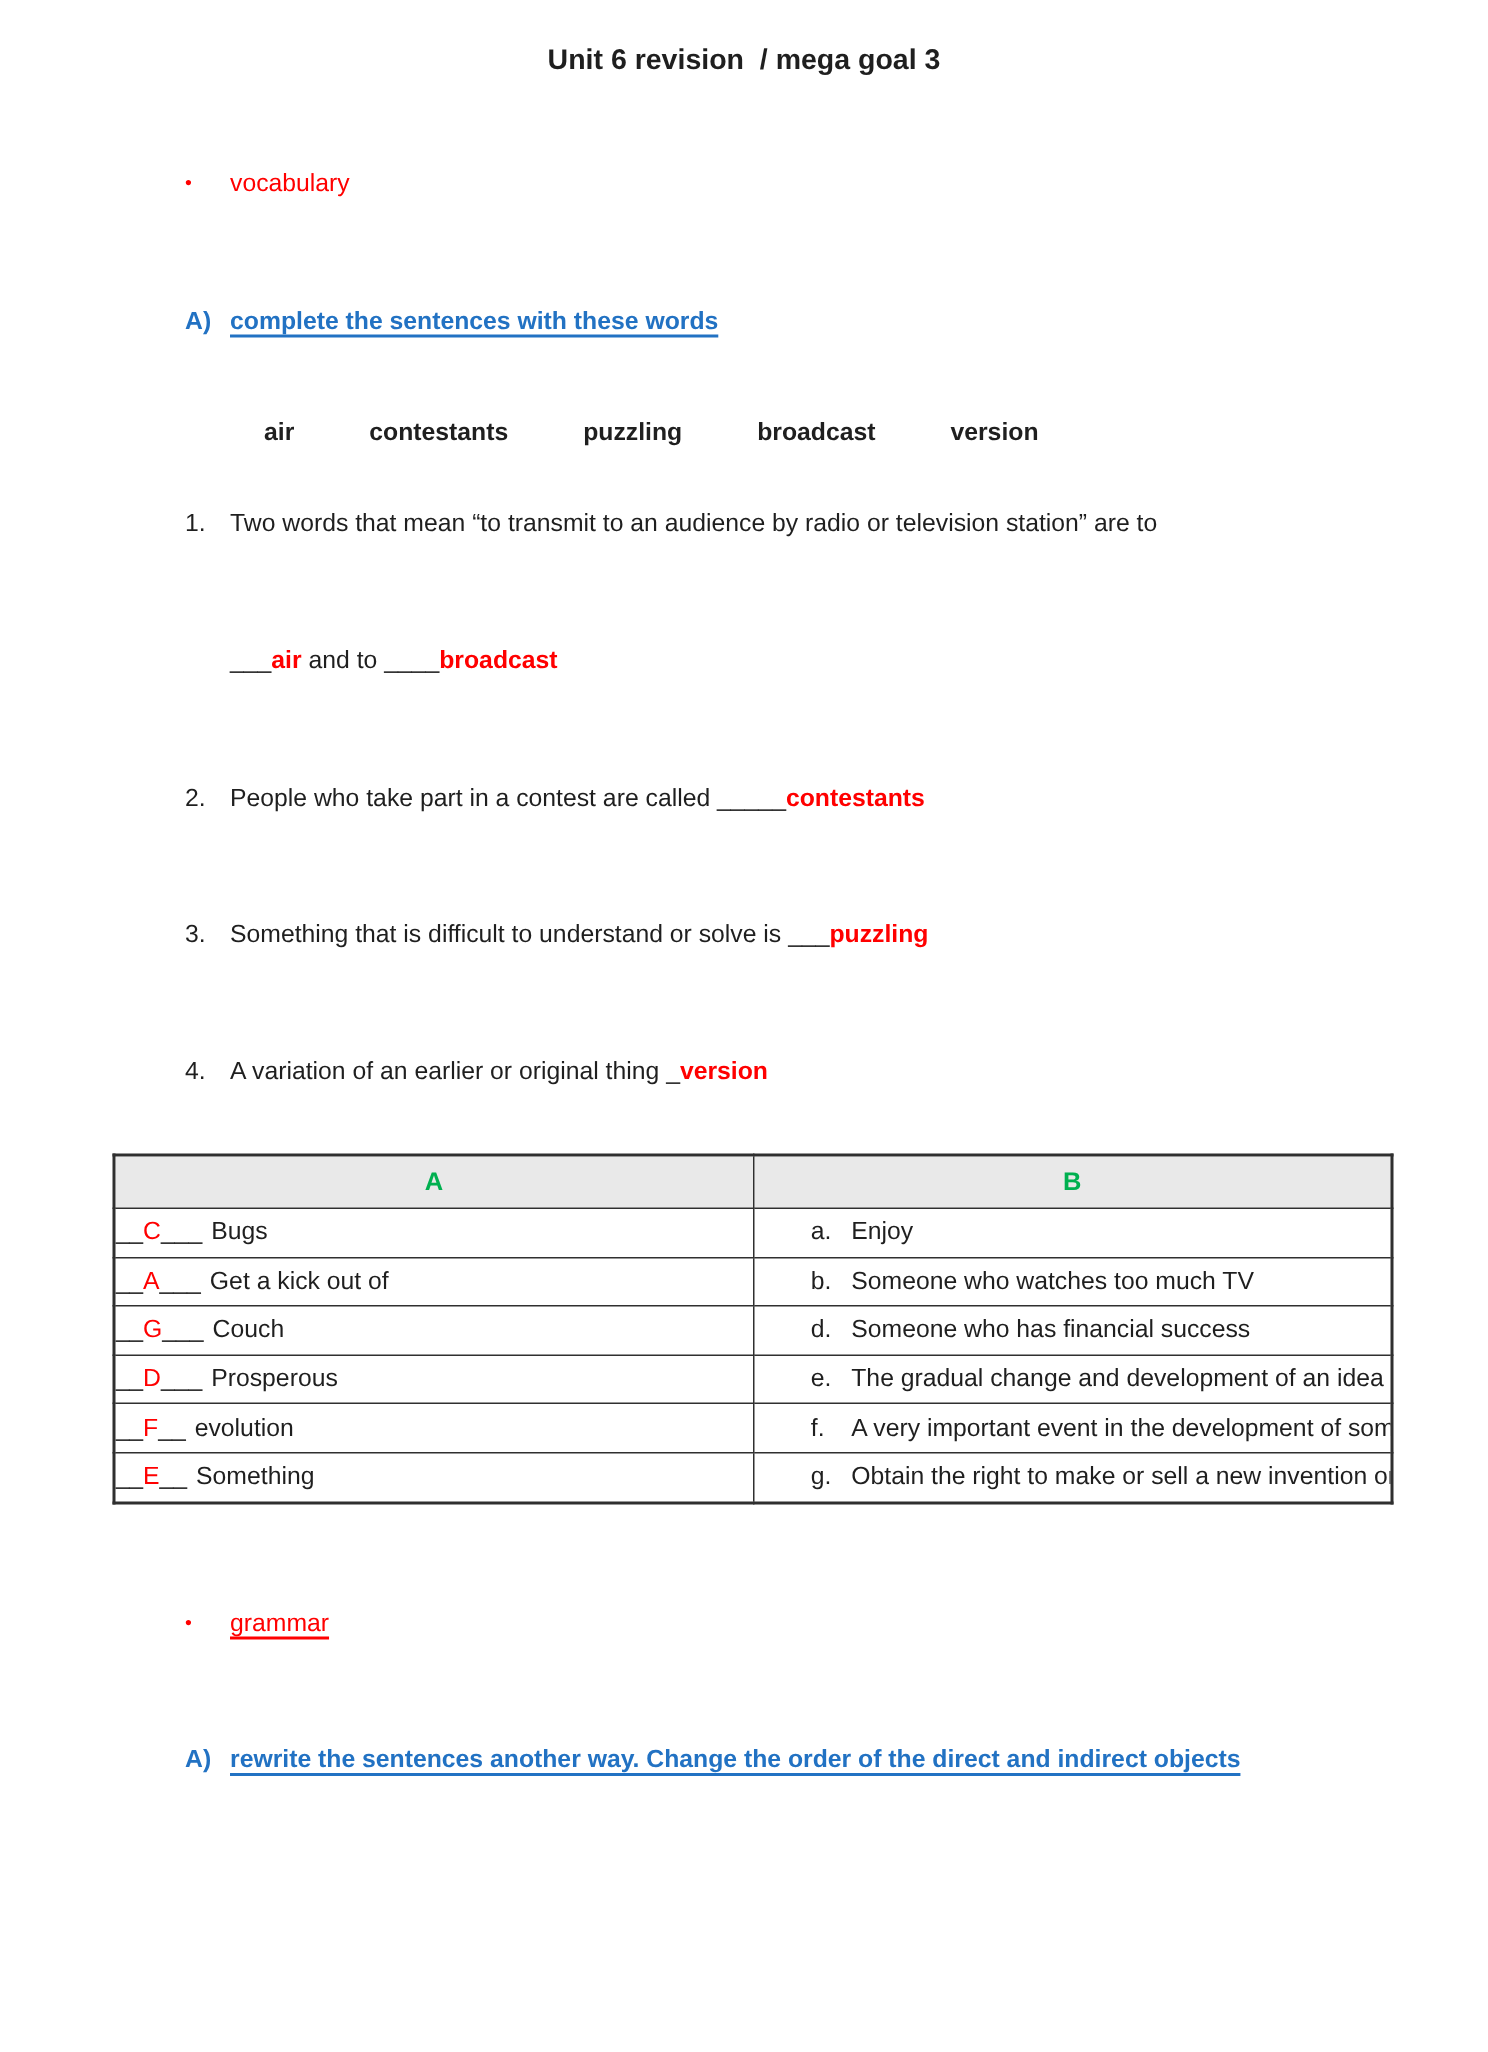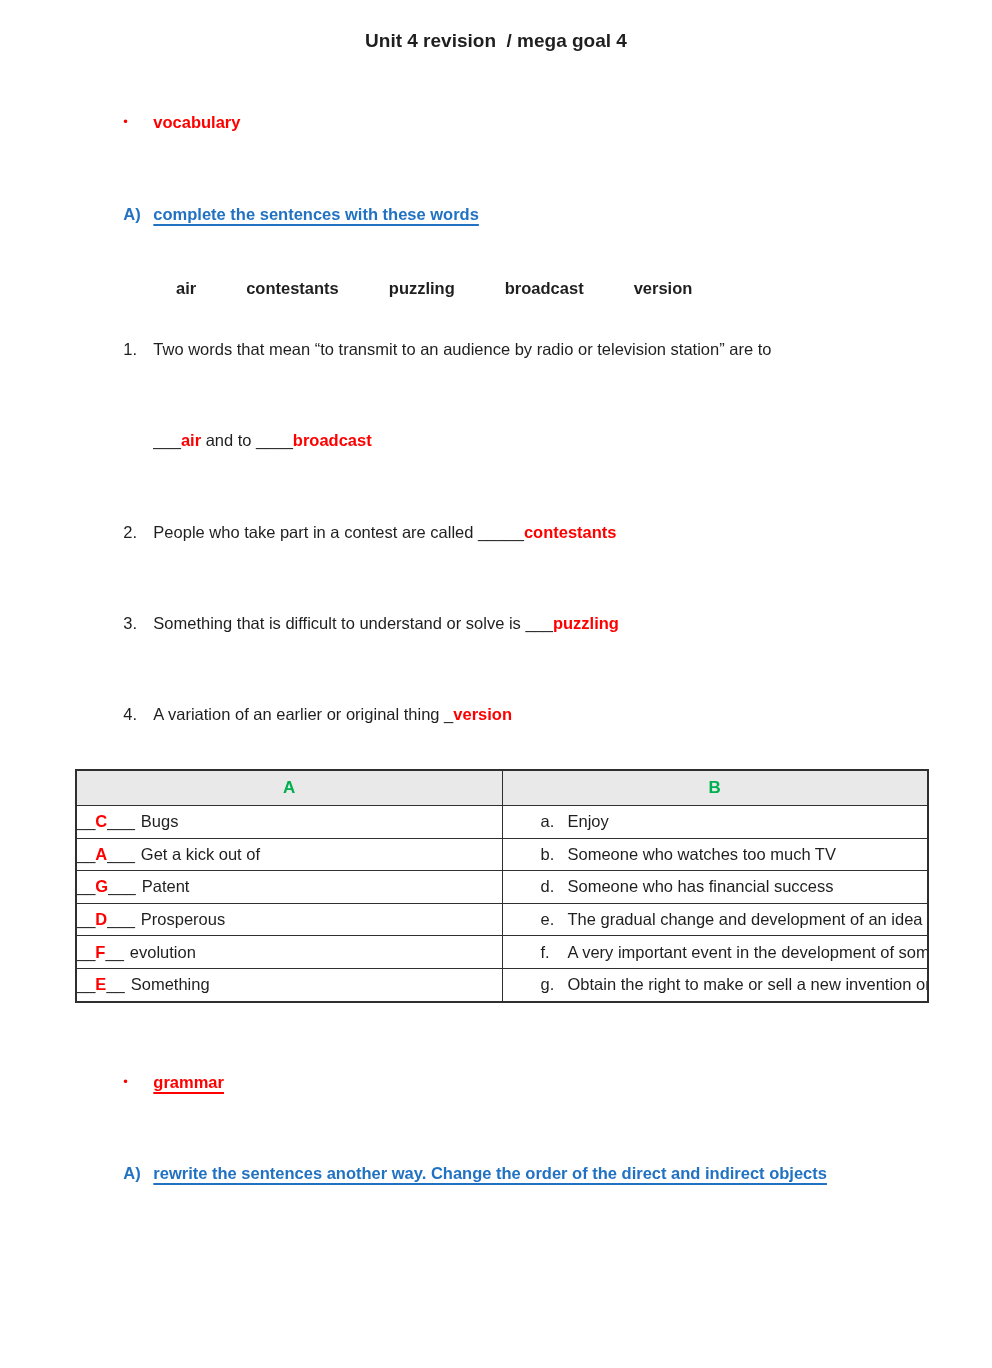--- a/index.html
+++ b/index.html
@@ -9,21 +9,21 @@
     font-family:"Liberation Sans", sans-serif; font-size:16.5px;
   }
   .title {
     padding-top:30px; text-align:center; font-weight:bold; font-size:19px;
     white-space:pre-wrap; margin-bottom:25px;
   }
   .line { padding-left:105px; line-height:30.4px; min-height:30.4px; white-space:pre-wrap; }
   .num, .bullet, .secletter { display:inline-block; width:30px; vertical-align:top; }
   .bullet { color:#ff0000; font-size:13px; }
   .red  { color:#ff0000; }
-  .bold { font-weight:bold; }
+  .bold { font-weight:normal; }
   .blue { color:#2272c3; font-weight:bold; }
   .u { text-decoration:underline; text-underline-offset:4px; text-decoration-thickness:1.5px; }
   .ansr { color:#ff0000; font-weight:bold; }
   .bank { padding-left:176px; margin-top:14px; display:flex; gap:50px; font-weight:bold; line-height:30.4px; }
   
   table.match { border-collapse:collapse; margin:9px 0 0 75px; width:854px; table-layout:fixed; }
   .match th, .match td { border:1.6px solid #2f2f2f; overflow:hidden; }
   .match { border:2.5px solid #2f2f2f; }
   .match th { height:32px; background:#e9e9e9; color:#00b050; font-size:17px; font-weight:bold; text-align:center; }
   .match td { height:29.6px; font-size:16.5px; white-space:pre; }
@@ -33,21 +33,21 @@
   .aword { margin-left:6px; }
   
   .mt-secb   { margin-top:27px; }
   .mt-gram   { margin-top:34px; }
 </style>
 </head>
 <body>
 
 <div class="page">
 
-  <div class="title">Unit 4 revision  / mega goal 4</div>
+  <div class="title">Unit 6 revision  / mega goal 3</div>
 
   <div class="line">
     <span class="bullet">•</span><span class="red bold">vocabulary</span>
   </div>
 
   <div class="line">
     <span class="secletter blue">A)</span><span class="blue u">complete the sentences with these words</span>
   </div>
 
   <div class="bank">
@@ -84,21 +84,21 @@
     </tr>
     <tr>
       <td class="ca"><span>__</span><span class="red bold">C</span><span>___</span><span class="aword">Bugs</span></td>
       <td class="cb"><span class="bletter">a.</span><span>Enjoy</span></td>
     </tr>
     <tr>
       <td class="ca"><span>__</span><span class="red bold">A</span><span>___</span><span class="aword">Get a kick out of</span></td>
       <td class="cb"><span class="bletter">b.</span><span>Someone who watches too much TV</span></td>
     </tr>
     <tr>
-      <td class="ca"><span>__</span><span class="red bold">G</span><span>___</span><span class="aword">Patent</span></td>
+      <td class="ca"><span>__</span><span class="red bold">G</span><span>___</span><span class="aword">Couch</span></td>
       <td class="cb"><span class="bletter">d.</span><span>Someone who has financial success</span></td>
     </tr>
     <tr>
       <td class="ca"><span>__</span><span class="red bold">D</span><span>___</span><span class="aword">Prosperous</span></td>
       <td class="cb"><span class="bletter">e.</span><span>The gradual change and development of an idea</span></td>
     </tr>
     <tr>
       <td class="ca"><span>__</span><span class="red bold">F</span><span>__</span><span class="aword">evolution</span></td>
       <td class="cb"><span class="bletter">f.</span><span>A very important event in the development of something</span></td>
     </tr>

